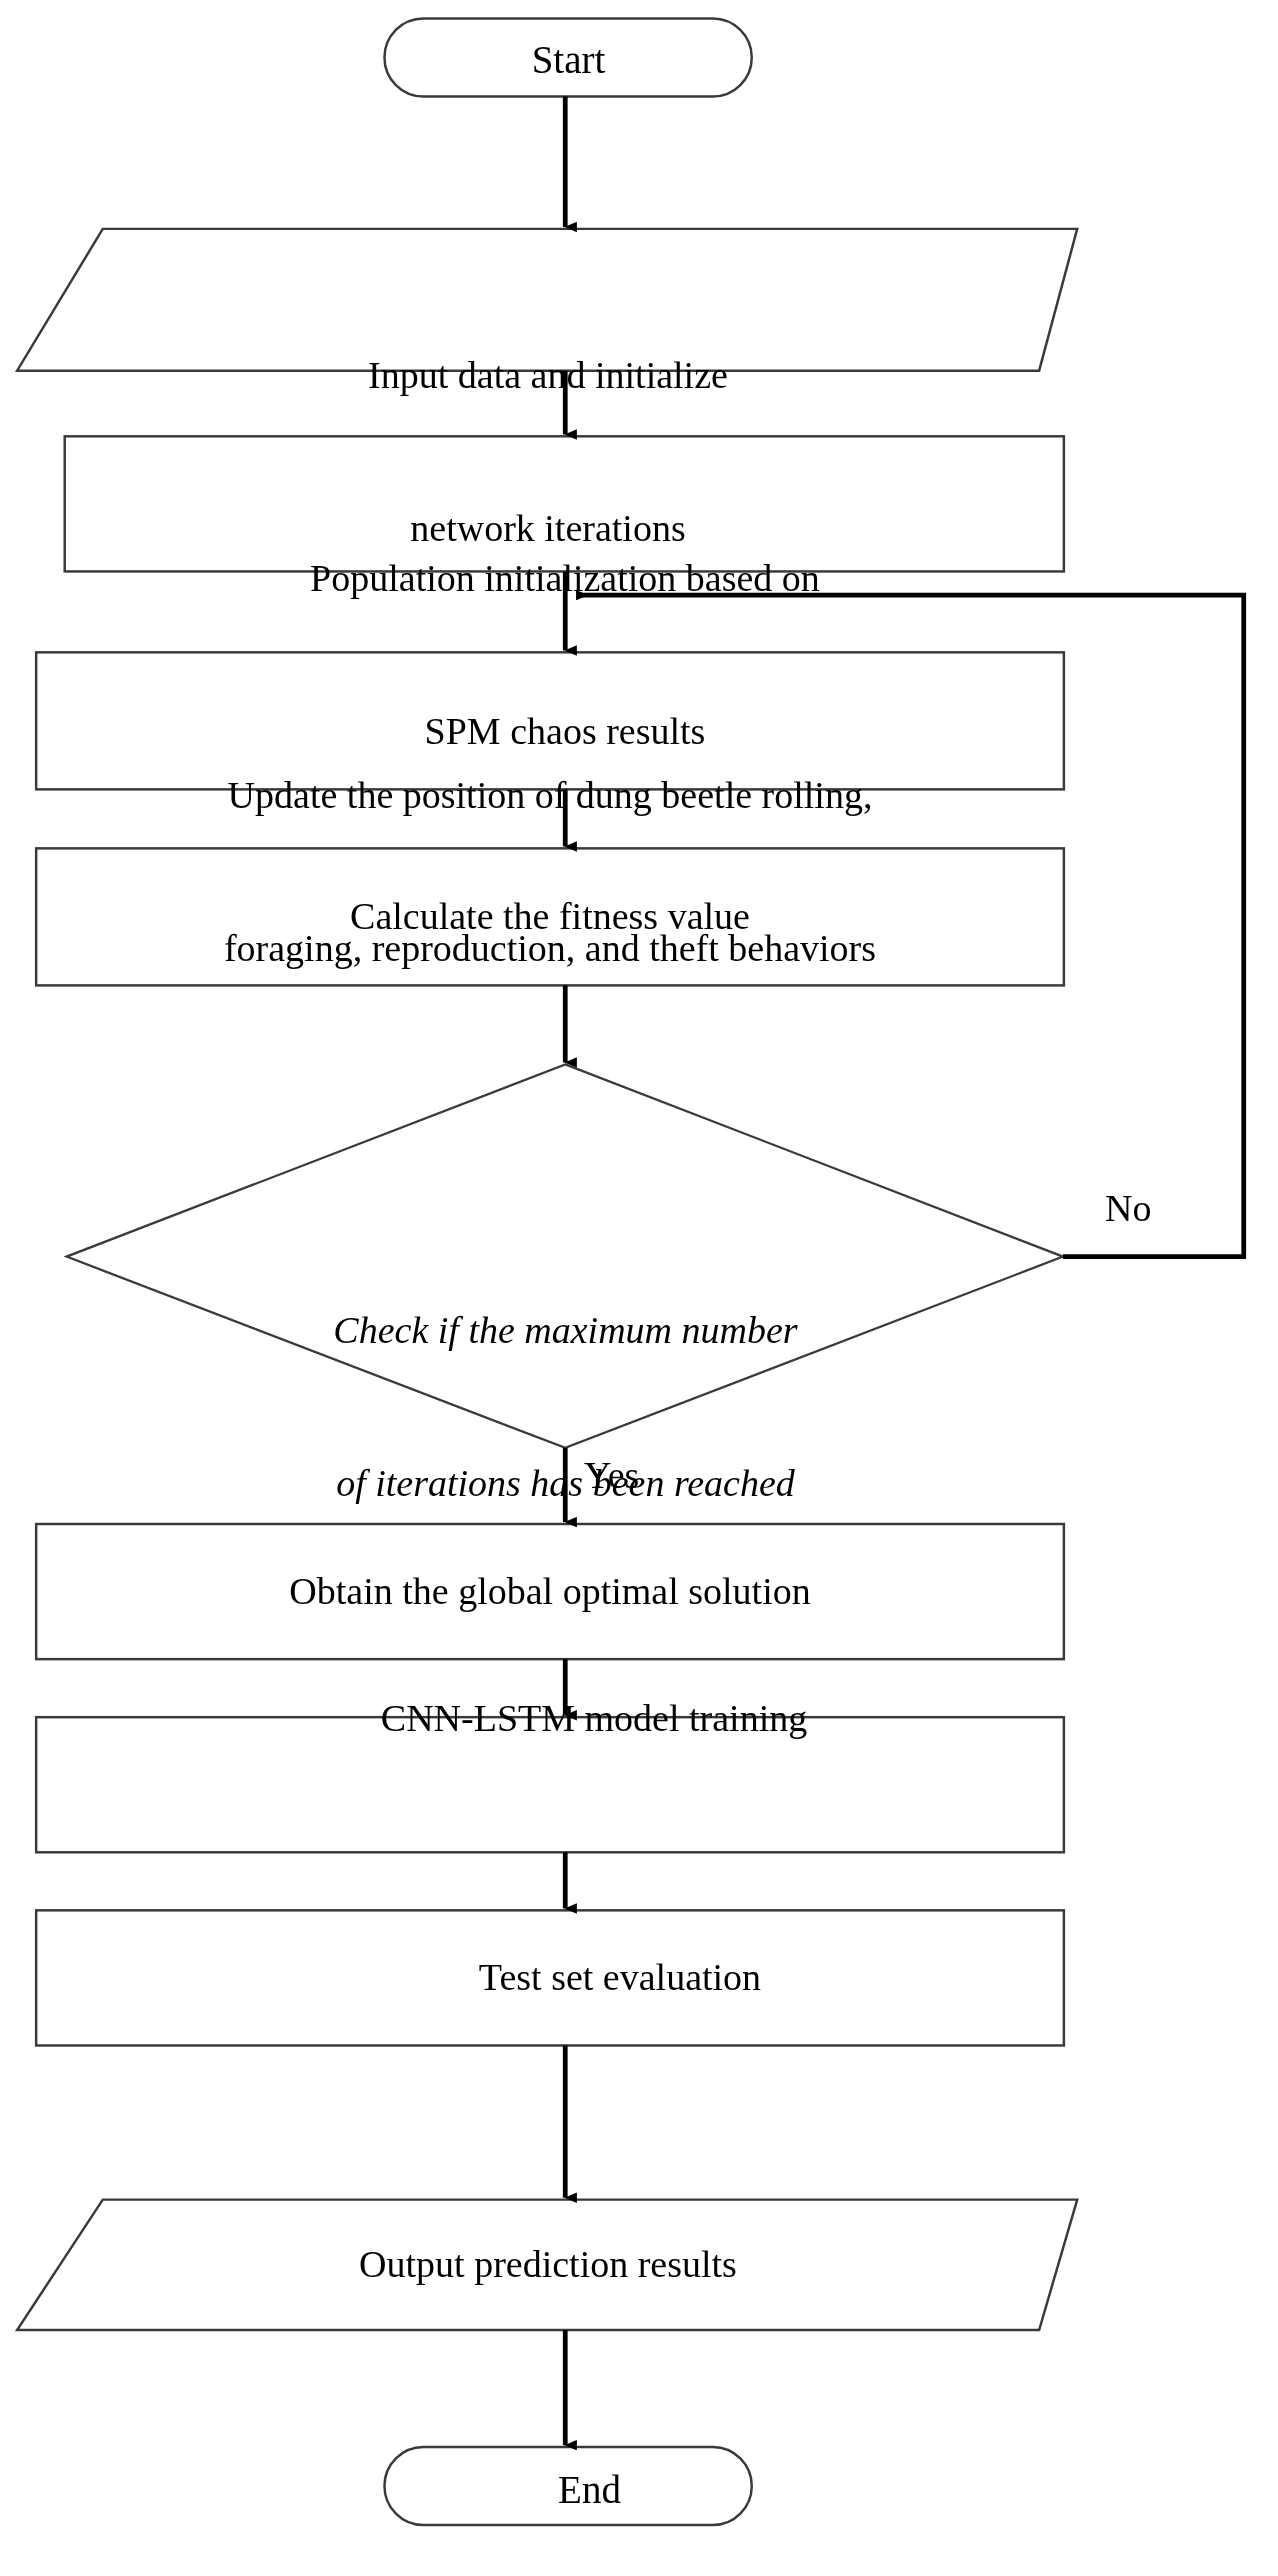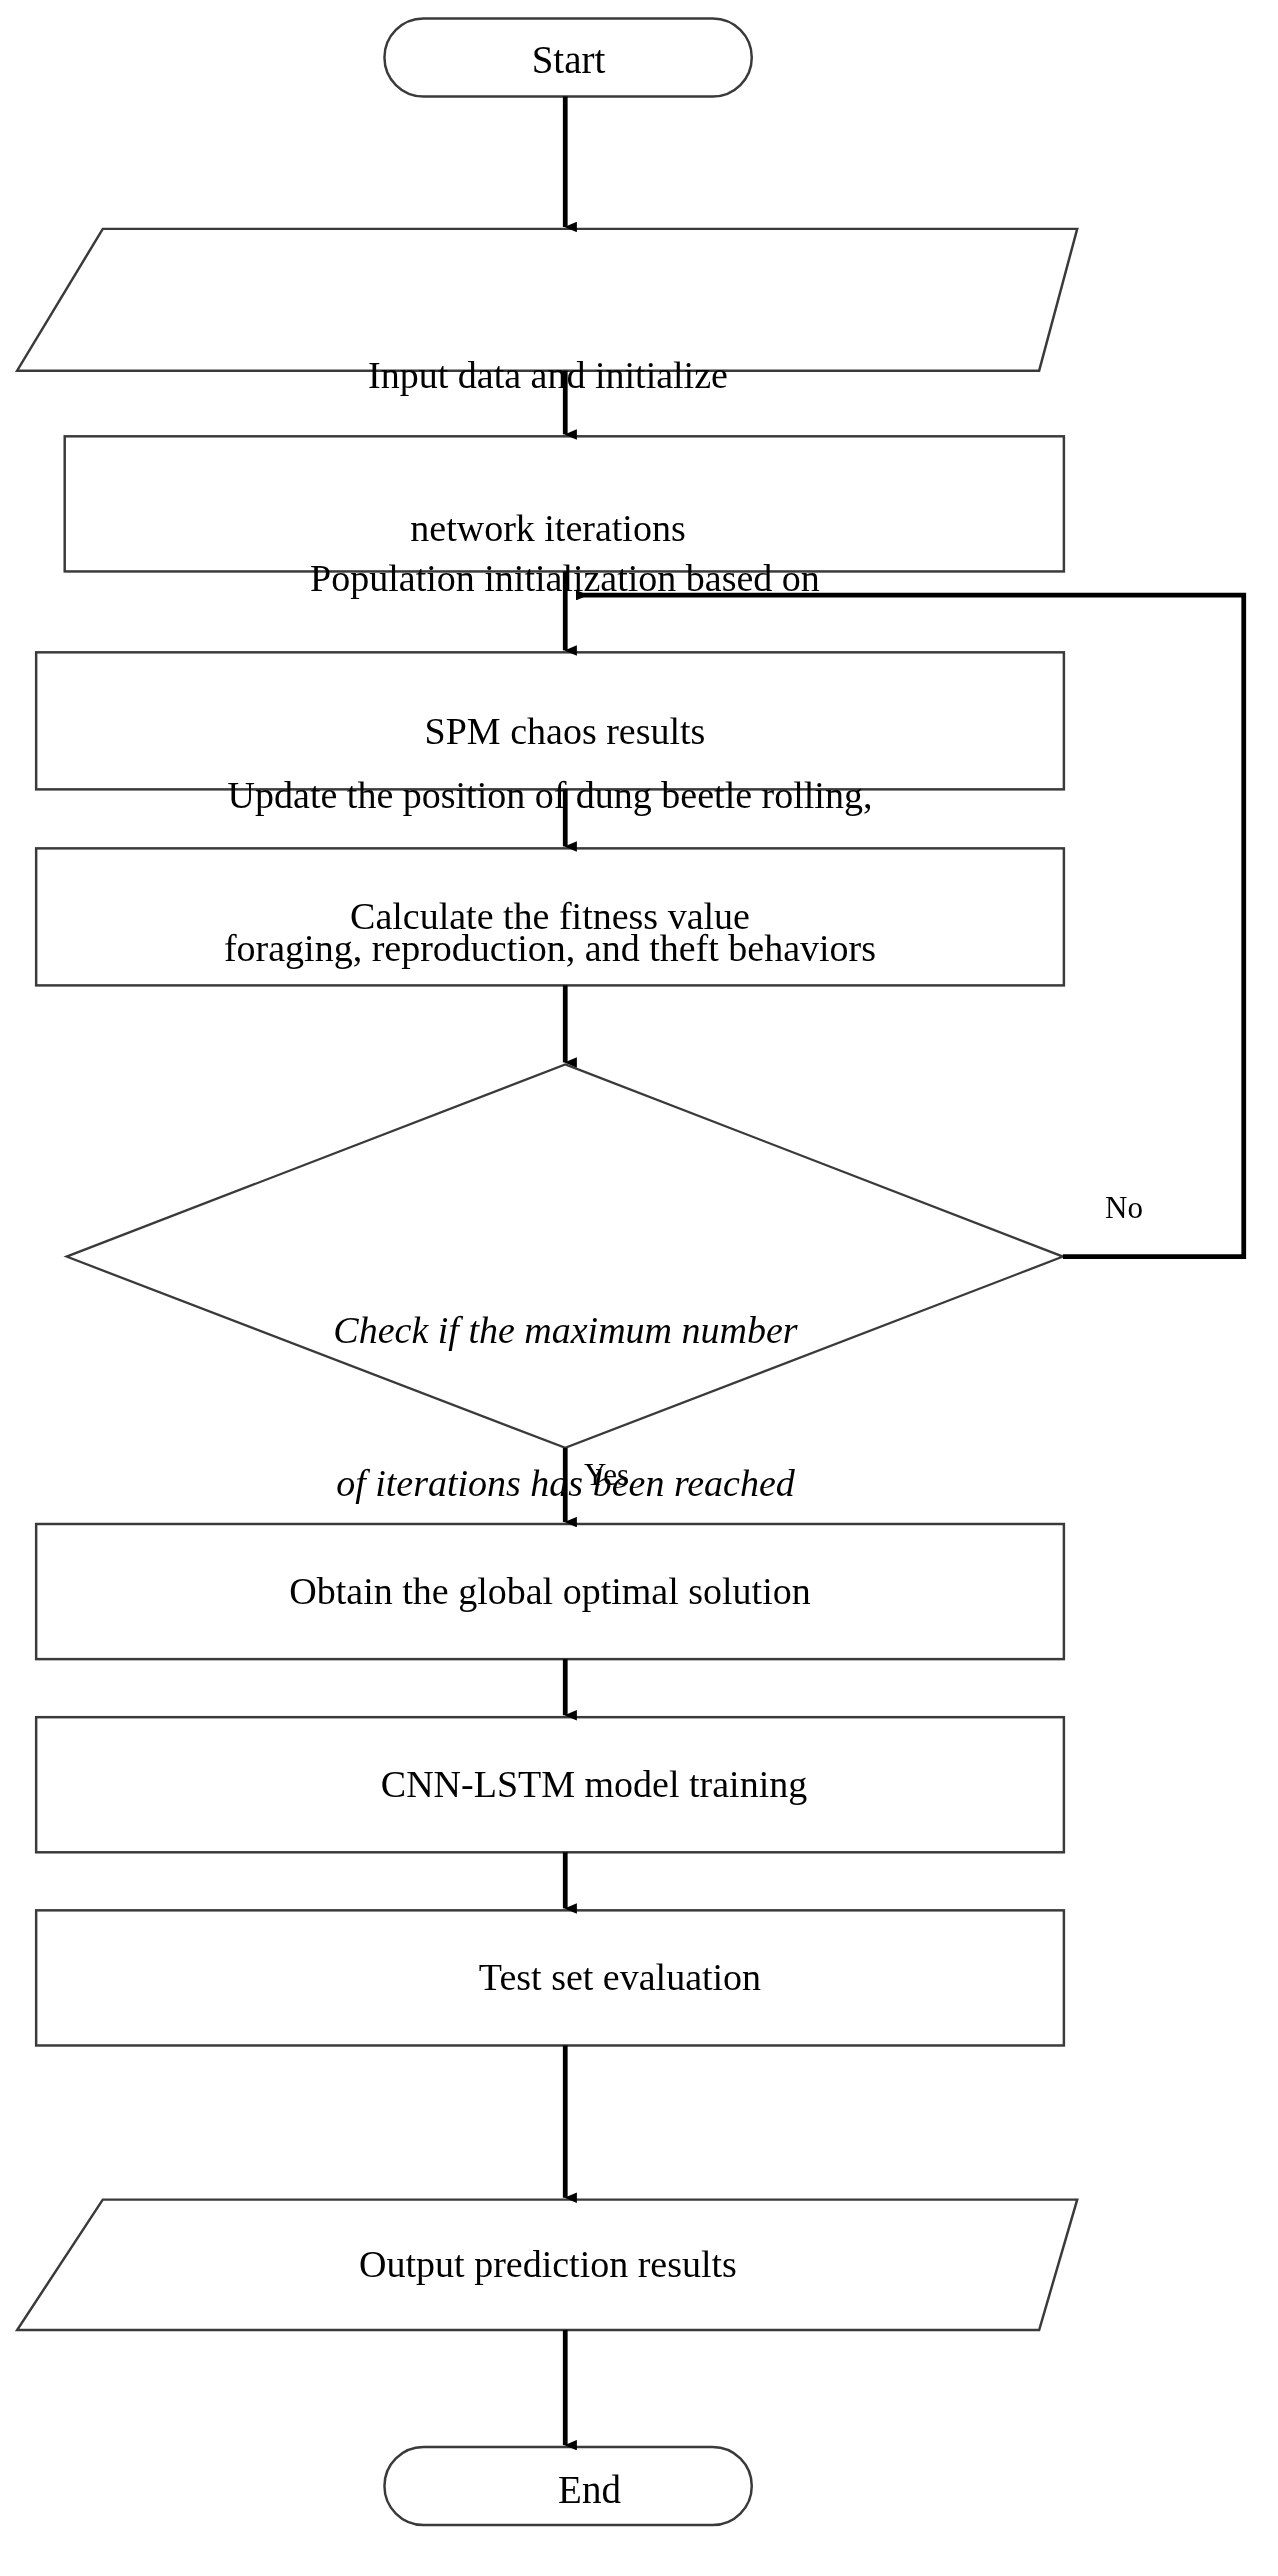--- a/index.html
+++ b/index.html
@@ -30,21 +30,21 @@
     font-size: 38px;
     line-height: 51px;
     letter-spacing: 0px;
     white-space: pre;
     pointer-events: none;
   }
   .edge-label {
     position: absolute;
     color: #000000;
     font-family: "Liberation Serif", "DejaVu Serif", serif;
-    font-size: 31px;
+    font-size: 38px;
     line-height: 42px;
     white-space: pre;
   }
   .terminal-label { font-size: 39px; }
 </style>
 </head>
 <body>
 
 <div id="canvas">
 
@@ -122,21 +122,21 @@
 
   <div class="node-label" style="left:36px; top:891px; width:1028px;">Calculate the fitness value</div>
 
   <div class="node-label" style="left:137px; top:1203px; width:857px;font-style:italic;">
     <div>Check if the maximum number</div>
     <div>of iterations has been reached</div>
   </div>
 
   <div class="node-label" style="left:36px; top:1566px; width:1028px;">Obtain the global optimal solution</div>
 
-  <div class="node-label" style="left:36px; top:1759px; width:1028px;padding-left:44px;">CNN-LSTM model training</div>
+  <div class="node-label" style="left:36px; top:1693px; width:1028px;padding-left:44px;">CNN-LSTM model training</div>
 
   <div class="node-label" style="left:36px; top:1952px; width:1168px;">Test set evaluation</div>
 
   <div class="node-label" style="left:167px; top:2239px; width:762px;">Output prediction results</div>
 
   <div class="node-label terminal-label" style="left:385px; top:2464px; width:367px;padding-left:21px;">End</div>
 
   <div class="edge-label" style="left:1105px; top:1187px;">No</div>
 
   <div class="edge-label" style="left:584px; top:1454px;">Yes</div>

